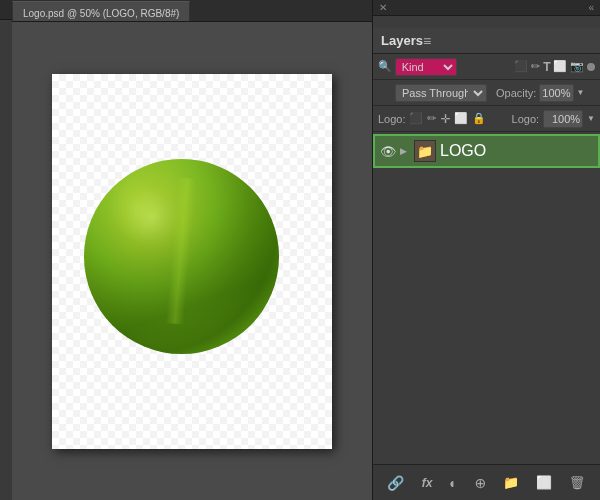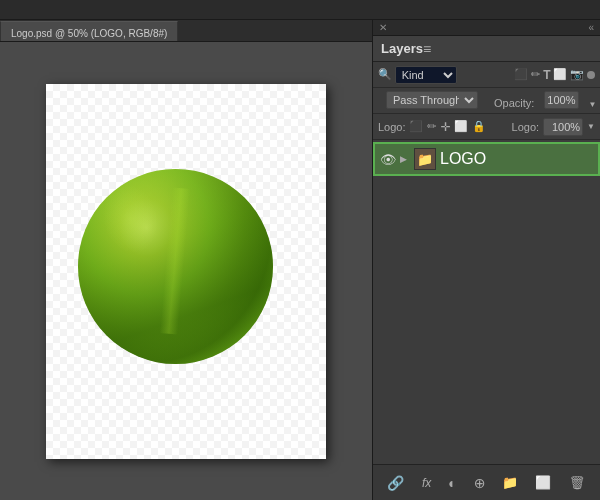--- a/index.html
+++ b/index.html
@@ -11,21 +11,21 @@
       font-family: Arial, sans-serif;
       font-size: 12px;
       color: #ccc;
       display: flex;
       flex-direction: column;
     }
   </style>
 </head>
 <body>
 
-<div style="width:600px;height:500px;display:flex;flex-direction:column;background:#3a3a3a;">
+<div style="width:600px;height:500px;display:flex;flex-direction:row;background:#3a3a3a;">
 
   <div style="height:20px;background:#2b2b2b;border-bottom:1px solid #1a1a1a;display:flex;align-items:center;padding:0 6px;">
   </div>
 
   <div style="display:flex;flex:1;overflow:hidden;">
 
     <div style="flex:1;background:#4a4a4a;display:flex;flex-direction:column;overflow:hidden;position:relative;">
 
       <div style="height:22px;background:#2d2d2d;border-bottom:1px solid #1a1a1a;display:flex;align-items:flex-end;">
         <div style="background:#4a4a4a;padding:3px 10px 0;font-size:10px;color:#ccc;border-top:1px solid #555;border-left:1px solid #333;border-right:1px solid #333;height:20px;display:flex;align-items:center;">
@@ -83,41 +83,41 @@
       </div>
     </div>
 
     <div style="width:228px;background:#3c3c3c;display:flex;flex-direction:column;border-left:1px solid #1a1a1a;position:relative;">
 
       <div style="position:absolute;top:0;left:0;right:0;height:16px;background:#2b2b2b;display:flex;align-items:center;justify-content:space-between;padding:0 6px;border-bottom:1px solid #1a1a1a;z-index:10;">
         <span style="color:#888;font-size:10px;cursor:pointer;">✕</span>
         <span style="color:#888;font-size:10px;cursor:pointer;">«</span>
       </div>
 
-      <div style="margin-top:16px;background:#404040;padding:5px 8px;display:flex;align-items:center;border-bottom:1px solid #222;">
+      <div style="margin-top:28px;background:#404040;padding:5px 8px;display:flex;align-items:center;border-bottom:1px solid #222;">
         <span style="color:#ddd;font-size:13px;font-weight:bold;">Layers</span>
         <span style="color:#aaa;font-size:14px;cursor:pointer;line-height:1;">≡</span>
       </div>
 
       <div style="display:flex;align-items:center;padding:4px 5px;gap:3px;border-bottom:1px solid #2a2a2a;height:26px;">
         <span style="color:#aaa;font-size:11px;">🔍</span>
-        <select style="background:#0f172a;color:#ccc;border:1px solid #444;border-radius:2px;padding:0 2px;font-size:11px;height:18px;width:62px;">
+        <select style="background:#be185d;color:#ccc;border:1px solid #444;border-radius:2px;padding:0 2px;font-size:11px;height:18px;width:62px;">
           <option>Kind</option>
         </select>
         <div style="display:flex;gap:3px;margin-left:auto;">
           <span style="color:#aaa;font-size:11px;cursor:pointer;">⬛</span>
           <span style="color:#aaa;font-size:11px;cursor:pointer;">✏</span>
           <span style="color:#aaa;font-size:12px;cursor:pointer;font-weight:bold;">T</span>
           <span style="color:#aaa;font-size:11px;cursor:pointer;">⬜</span>
           <span style="color:#aaa;font-size:11px;cursor:pointer;">📷</span>
           <span style="width:8px;height:8px;background:#888;border-radius:50%;display:inline-block;margin-top:3px;cursor:pointer;"></span>
         </div>
       </div>
 
-      <div style="display:flex;align-items:flex-end;padding:4px 13px;gap:10px;border-bottom:1px solid #2a2a2a;height:26px;">
+      <div style="display:flex;align-items:center;padding:4px 22px;gap:3px;border-bottom:1px solid #2a2a2a;height:26px;">
         <select style="background:#555;color:#ccc;border:1px solid #444;border-radius:2px;padding:0 2px;font-size:11px;height:18px;width:92px;">
           <option>Pass Through</option>
           <option>Normal</option>
           <option>Multiply</option>
         </select>
         <span style="color:#aaa;font-size:11px;margin-left:6px;white-space:nowrap;">Opacity:</span>
         <div style="display:flex;align-items:center;border:1px solid #444;background:#555;border-radius:2px;height:18px;width:40px;padding:0 2px;">
           <span style="color:#ccc;font-size:11px;width:100%;text-align:right;">100%</span>
         </div>
         <span style="color:#aaa;font-size:8px;">▼</span>
@@ -152,21 +152,21 @@
           <div style="width:22px;height:22px;background:#605040;border:1px solid #333;display:flex;align-items:center;justify-content:center;">
             <span style="color:#9a8060;font-size:13px;">📁</span>
           </div>
           <span style="color:#fff;font-size:16px;flex:1;font-weight:normal;">LOGO</span>
         </div>
 
       </div>
 
       <div style="display:flex;align-items:center;justify-content:space-around;padding:5px 6px;border-top:1px solid #222;background:#383838;height:36px;">
         <span style="color:#aaa;font-size:14px;cursor:pointer;" title="Link">🔗</span>
-        <span style="color:#aaa;font-size:12px;cursor:pointer;font-style:italic;font-weight:normal;">fx</span>
+        <span style="color:#aaa;font-size:12px;cursor:pointer;font-style:italic;font-weight:bold;">fx</span>
         <span style="color:#aaa;font-size:14px;cursor:pointer;">◐</span>
         <span style="color:#aaa;font-size:14px;cursor:pointer;">⊕</span>
         <span style="color:#aaa;font-size:13px;cursor:pointer;">📁</span>
         <span style="color:#aaa;font-size:13px;cursor:pointer;">⬜</span>
         <span style="color:#aaa;font-size:13px;cursor:pointer;">🗑</span>
       </div>
 
     </div>
   </div>
 </div>

